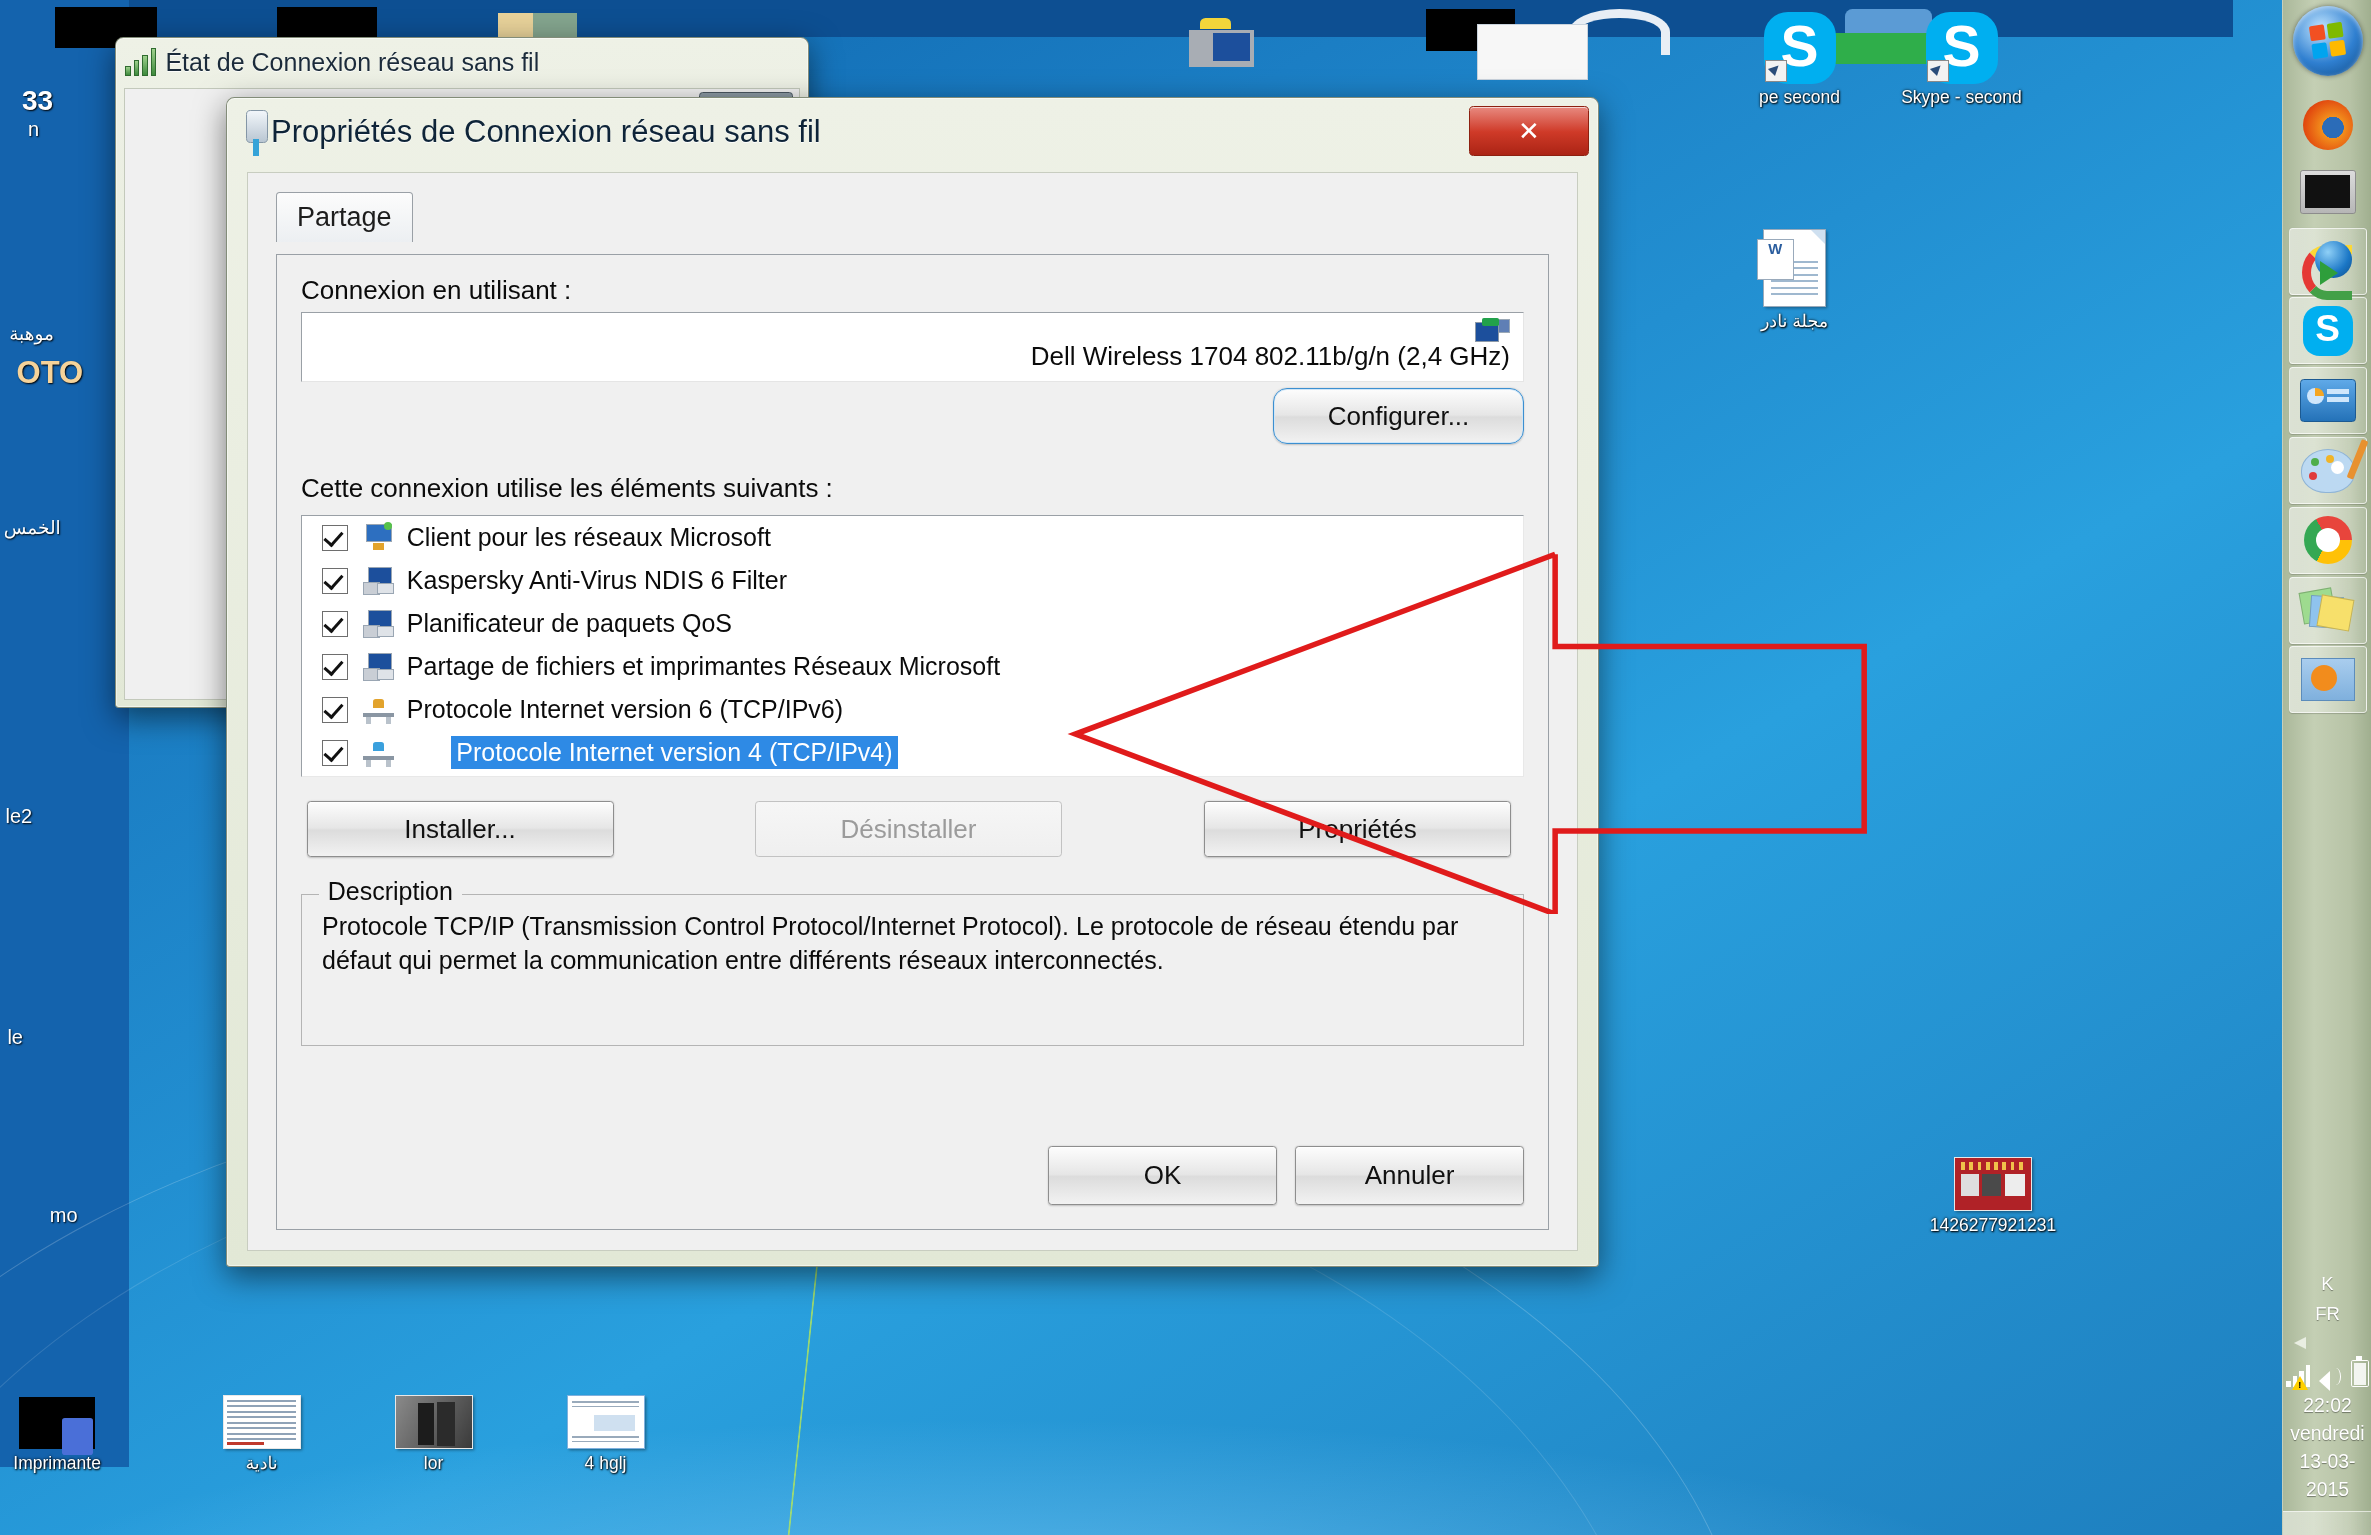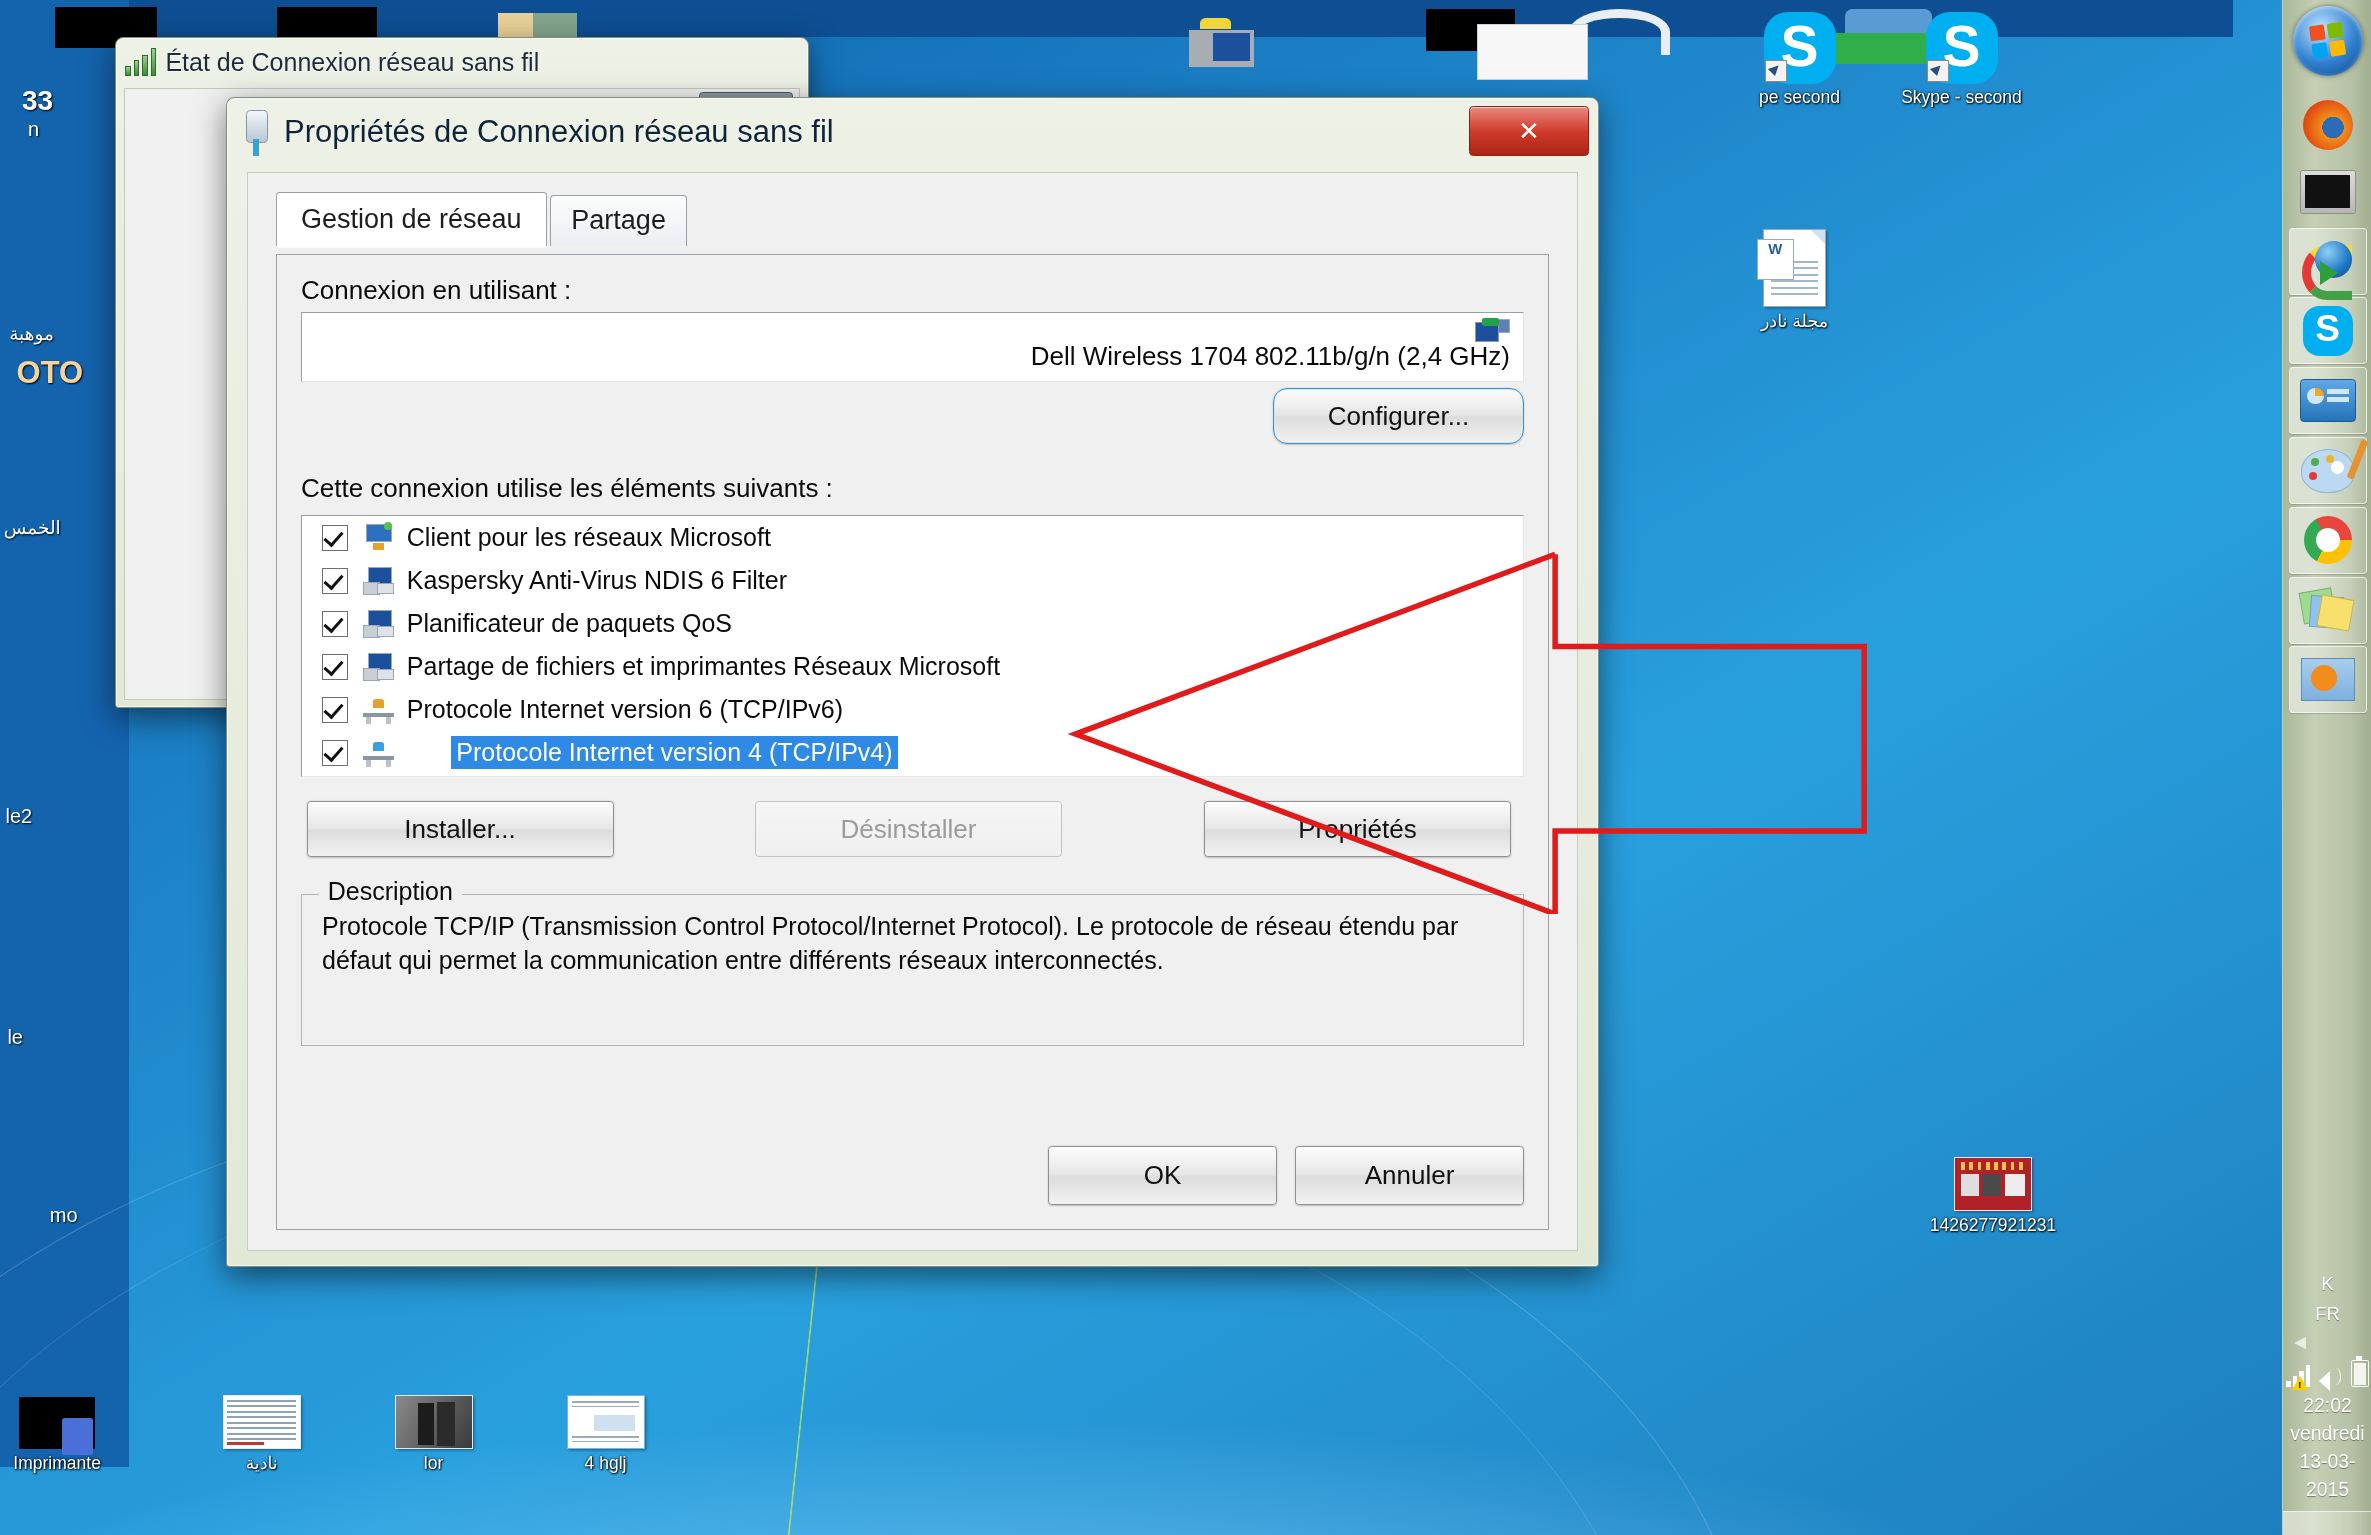--- a/index.html
+++ b/index.html
@@ -135,21 +135,21 @@
   .wifi-ico b:nth-child(2){height:14px;}
   .wifi-ico b:nth-child(3){height:19.4px;}
   .wifi-ico b:nth-child(4){height:26px;}
   .closebox{position:absolute;right:14.8px;top:54px;width:92px;height:37px;border-radius:3.7px;
      background:linear-gradient(#8d9ba5,#5d6c78);border:0.9px solid #4a5762;color:#fff;font-size:20px;
      display:flex;align-items:center;justify-content:center;}
 
   
   #win-prop{left:226px;top:97px;width:1371px;height:1168px;z-index:5;}
   #win-prop .tbar{height:68px;display:flex;align-items:center;padding:0 13px;position:relative;}
-  #win-prop .ttl{font-size:31px;color:#0e2438;margin-left:13px;text-shadow:0 0.9px 0 rgba(255,255,255,.85);}
+  #win-prop .ttl{font-size:31px;color:#0e2438;text-shadow:0 0.9px 0 rgba(255,255,255,.85);}
   .nic-ico{width:31px;height:52px;position:relative;}
   .nic-ico .plug{position:absolute;left:5.5px;top:3.7px;width:20px;height:31px;border-radius:4.6px;
      background:linear-gradient(#f2f6fa,#b9c6d2);border:0.9px solid #8496a6;}
   .nic-ico .pin{position:absolute;left:13px;top:33px;width:5.5px;height:16.6px;background:#35a3d8;}
   .btn-close{position:absolute;right:9.2px;top:8.3px;width:118px;height:48px;border-radius:4.6px;
      background:linear-gradient(#e88a80,#cf3a28 52%,#ab2415);border:0.9px solid #8d2010;color:#fff;
      display:flex;align-items:center;justify-content:center;font-size:26px;
      box-shadow:inset 0 0.9px 0 rgba(255,255,255,.65);}
   #win-prop .pane{position:absolute;left:20px;right:20px;top:74px;bottom:14.8px;background:#f0f0f0;border:0.9px solid #c8cdc0;}
 
@@ -337,21 +337,20 @@
       <span class="plug"></span>
         <span class="pin"></span>
     </span>
     <span class="ttl">Propriétés de Connexion réseau sans fil</span>
     <span class="btn-close">✕</span>
   </div>
 
   <div class="pane">
 
     <div class="tabs">
-      <div class="tab active">Gestion de réseau</div>
       <div class="tab">Partage</div>
     </div>
 
     <div class="tabpanel">
 
       <div class="lbl" style="position:absolute;left:24px;top:20px;">Connexion en utilisant :</div>
 
       <div class="field" style="position:absolute;left:24px;top:57px;right:24px;height:50px;">
         <span class="adapter-ico">
           <span class="m2"></span>

